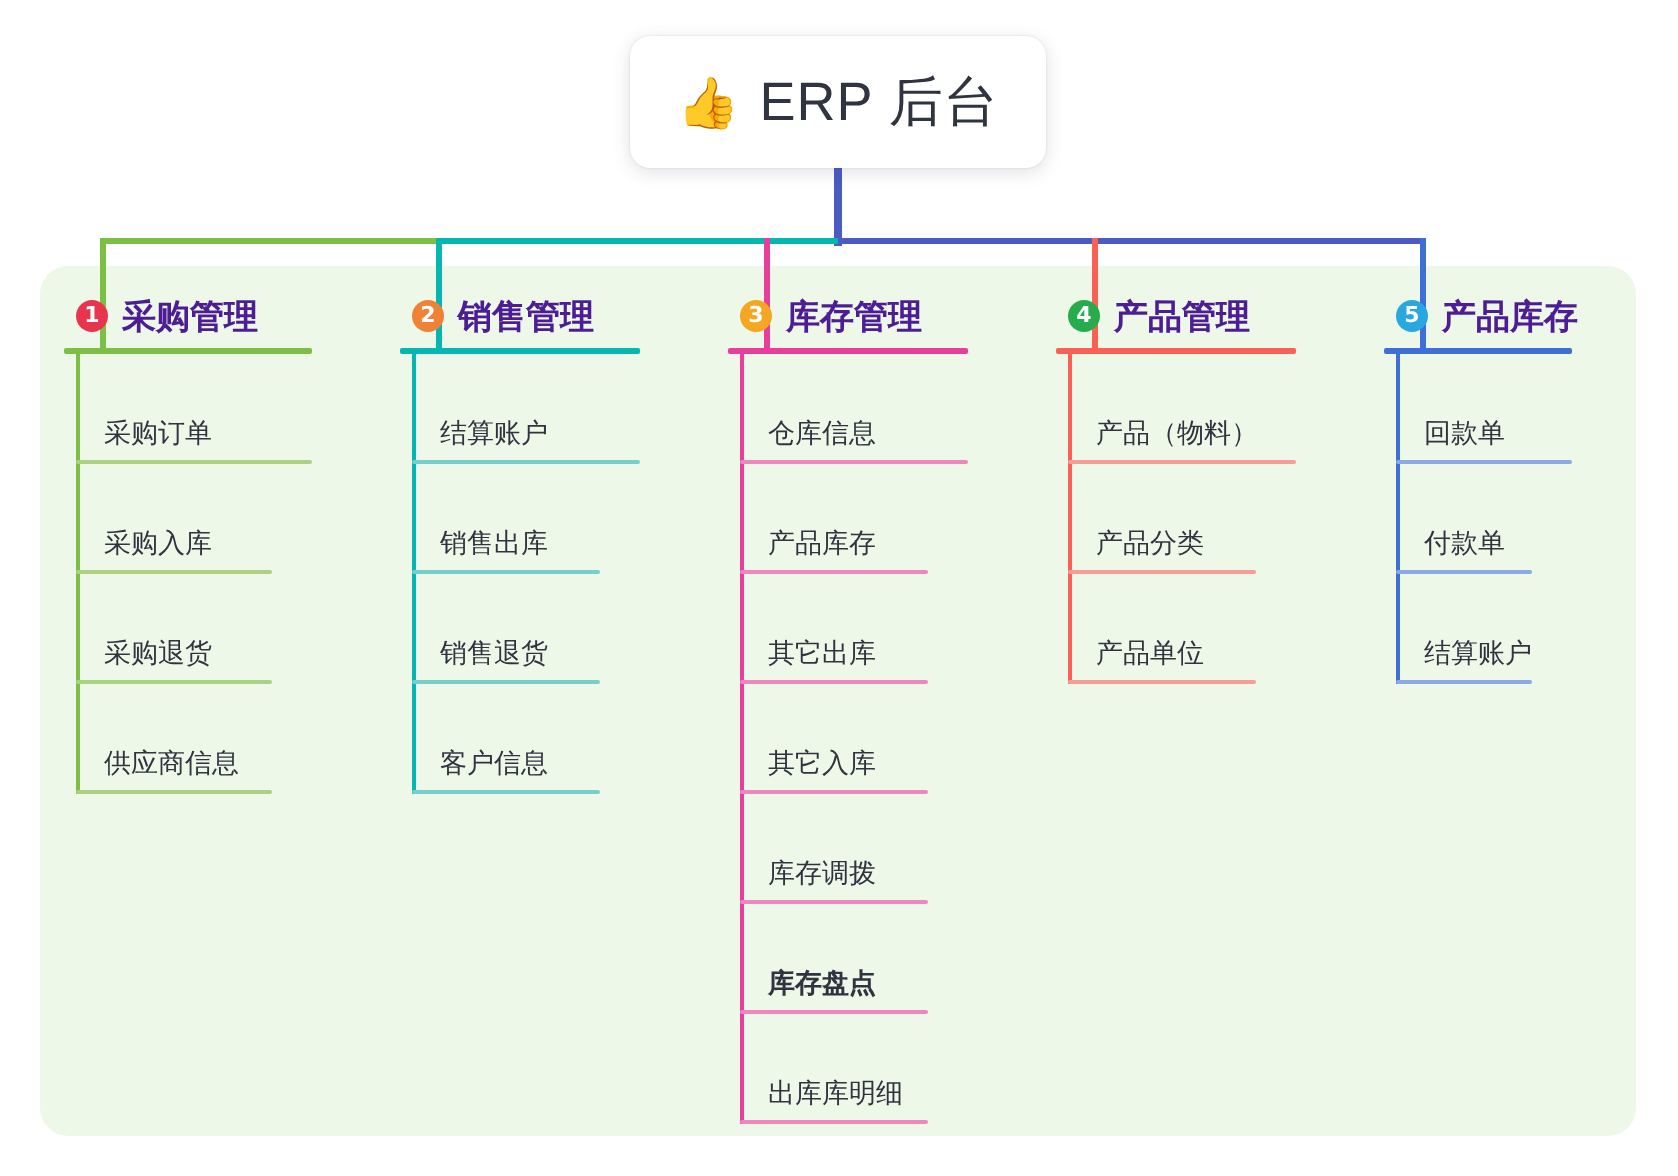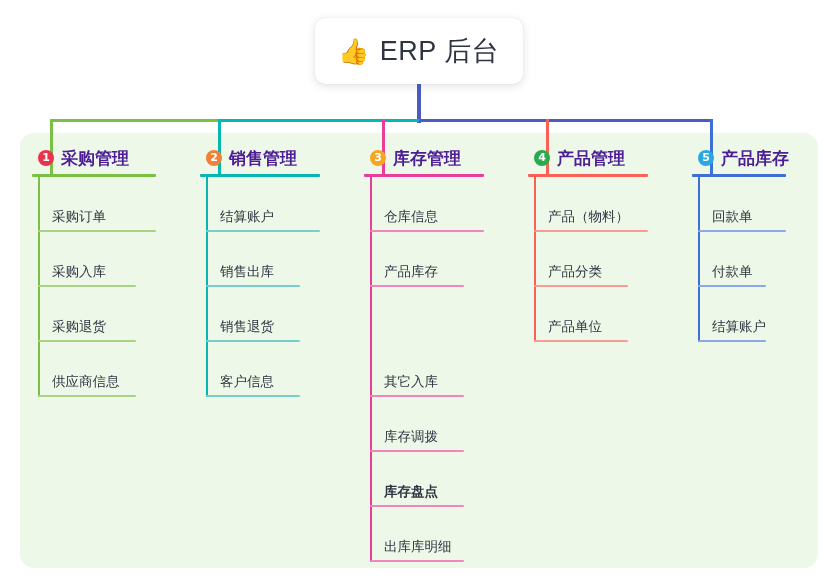--- a/index.html
+++ b/index.html
@@ -165,20 +165,24 @@
         <div class="head-rule" style="left: 12px; top: 28px; width: 120px; background: rgb(232, 62, 154);"></div>
         <div class="spine" style="left: 18px; top: 28px; height: 388px; background: rgb(232, 62, 154);"></div>
         <div class="child" style="left: 0px; top: 62px; height: 26px; width: 164px;">
           <span class="child-label">仓库信息</span>
           <div class="child-rule" style="width: 114px; background: rgb(239, 134, 189);"></div>
         </div>
         <div class="child" style="left: 0px; top: 117px; height: 26px; width: 164px;">
           <span class="child-label">产品库存</span>
           <div class="child-rule" style="width: 94px; background: rgb(239, 134, 189);"></div>
         </div>
+        <div class="child" style="left: 0px; top: 172px; height: 26px; width: 164px;">
+          <span class="child-label">其它出库</span>
+          <div class="child-rule" style="width: 94px; background: rgb(239, 134, 189);"></div>
+        </div>
         <div class="child" style="left: 0px; top: 227px; height: 26px; width: 164px;">
           <span class="child-label">其它入库</span>
           <div class="child-rule" style="width: 94px; background: rgb(239, 134, 189);"></div>
         </div>
         <div class="child" style="left: 0px; top: 282px; height: 26px; width: 164px;">
           <span class="child-label">库存调拨</span>
           <div class="child-rule" style="width: 94px; background: rgb(239, 134, 189);"></div>
         </div>
         <div class="child" style="left: 0px; top: 337px; height: 26px; width: 164px; font-weight: bold;">
           <span class="child-label">库存盘点</span>

